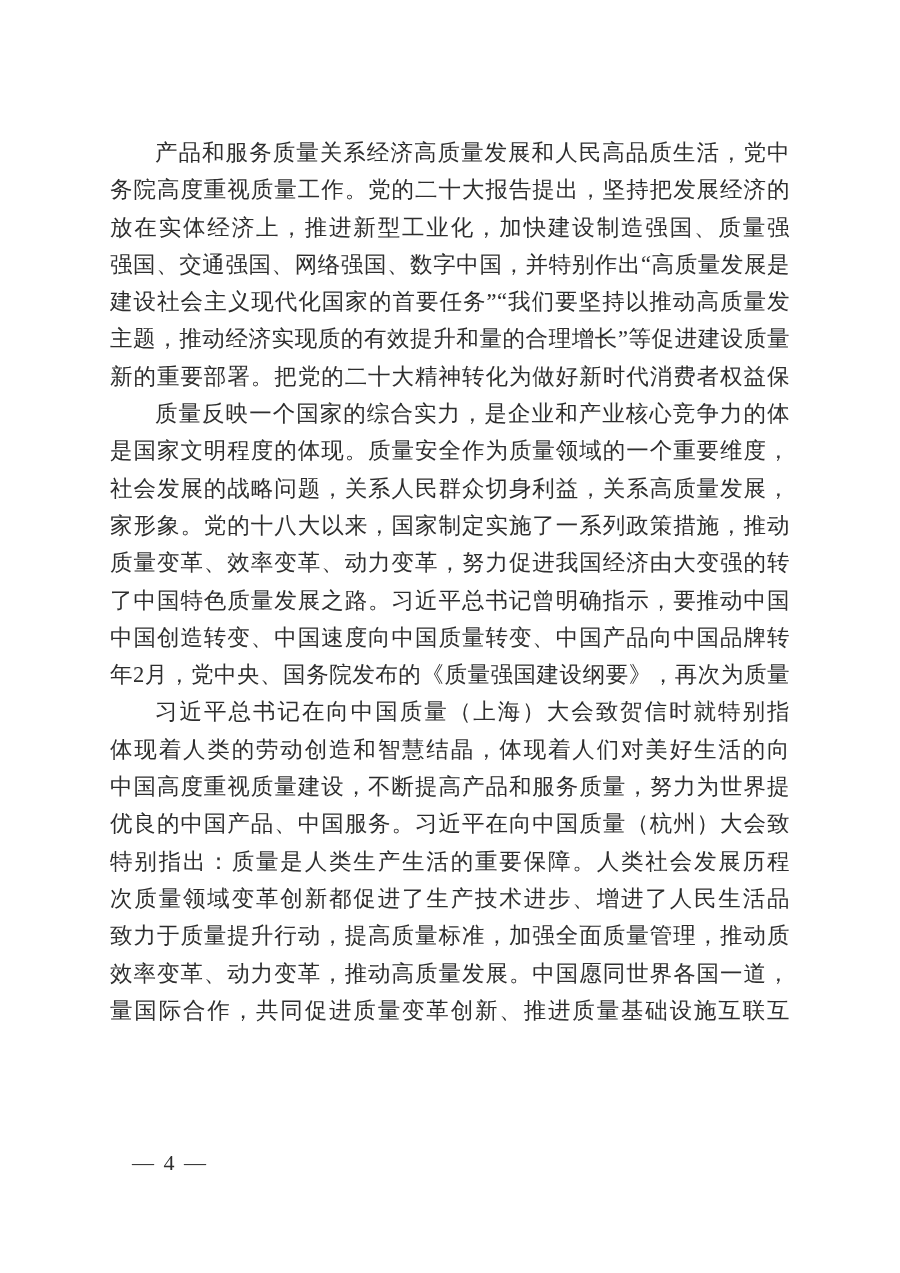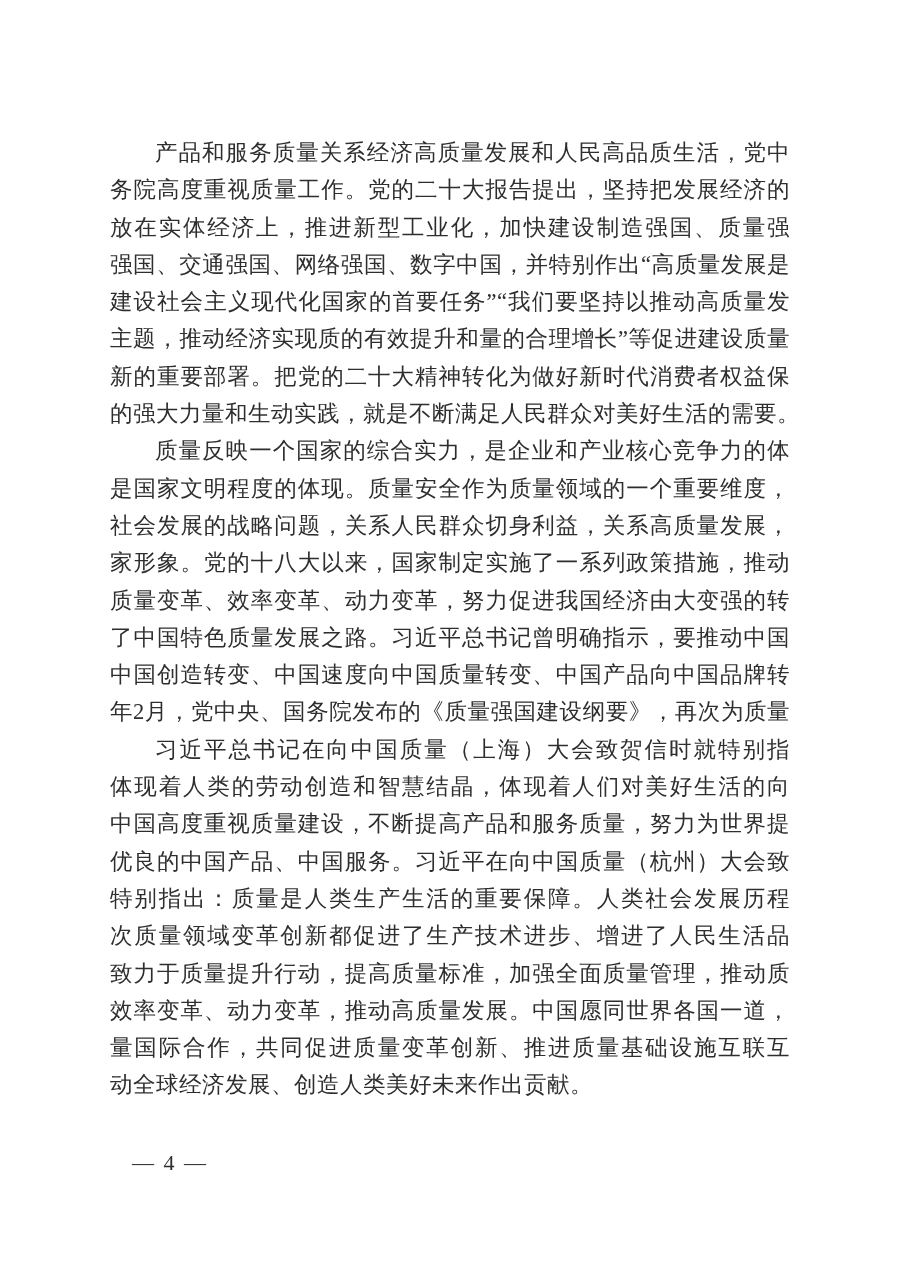--- a/index.html
+++ b/index.html
@@ -58,34 +58,32 @@
 
 <div class="page">
   <div class="text-block">
       <div class="line first fill">产品和服务质量关系经济高质量发展和人民高品质生活，党中央、国</div>
       <div class="line fill">务院高度重视质量工作。党的二十大报告提出，坚持把发展经济的着力点</div>
       <div class="line fill">放在实体经济上，推进新型工业化，加快建设制造强国、质量强国、航天</div>
       <div class="line fill">强国、交通强国、网络强国、数字中国，并特别作出“高质量发展是全面</div>
       <div class="line fill">建设社会主义现代化国家的首要任务”“我们要坚持以推动高质量发展为</div>
       <div class="line fill">主题，推动经济实现质的有效提升和量的合理增长”等促进建设质量强国</div>
       <div class="line fill">新的重要部署。把党的二十大精神转化为做好新时代消费者权益保护工作</div>
-      <div class="line">的强大力量和生动实践，就是不断满足人民群众对美好生活的需要。</div>
       <div class="line first fill">质量反映一个国家的综合实力，是企业和产业核心竞争力的体现，也</div>
       <div class="line fill">是国家文明程度的体现。质量安全作为质量领域的一个重要维度，是经济</div>
       <div class="line fill">社会发展的战略问题，关系人民群众切身利益，关系高质量发展，关系国</div>
       <div class="line fill">家形象。党的十八大以来，国家制定实施了一系列政策措施，推动经济发展</div>
       <div class="line fill">质量变革、效率变革、动力变革，努力促进我国经济由大变强的转变，走出</div>
       <div class="line fill">了中国特色质量发展之路。习近平总书记曾明确指示，要推动中国制造向</div>
       <div class="line fill">中国创造转变、中国速度向中国质量转变、中国产品向中国品牌转变。2023</div>
       <div class="line fill">年2月，党中央、国务院发布的《质量强国建设纲要》，再次为质量强国建</div>
       <div class="line first fill">习近平总书记在向中国质量（上海）大会致贺信时就特别指出：质量</div>
       <div class="line fill">体现着人类的劳动创造和智慧结晶，体现着人们对美好生活的向往。今天，</div>
       <div class="line fill">中国高度重视质量建设，不断提高产品和服务质量，努力为世界提供更加</div>
       <div class="line fill">优良的中国产品、中国服务。习近平在向中国质量（杭州）大会致贺信也</div>
       <div class="line fill">特别指出：质量是人类生产生活的重要保障。人类社会发展历程中，每一</div>
       <div class="line fill">次质量领域变革创新都促进了生产技术进步、增进了人民生活品质。中国</div>
       <div class="line fill">致力于质量提升行动，提高质量标准，加强全面质量管理，推动质量变革、</div>
       <div class="line fill">效率变革、动力变革，推动高质量发展。中国愿同世界各国一道，加强质</div>
       <div class="line fill">量国际合作，共同促进质量变革创新、推进质量基础设施互联互通，为推</div>
-      <div class="line">动全球经济发展、创造人类美好未来作出贡献。</div>
     </div>
   <div class="page-number">— 4 —</div>
 </div>
 
 </body></html>

